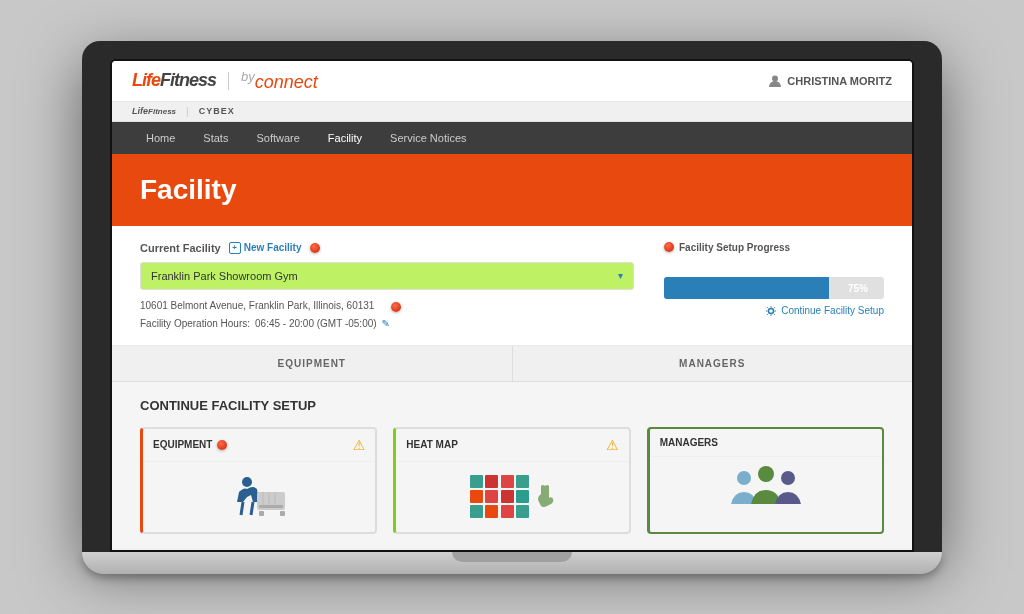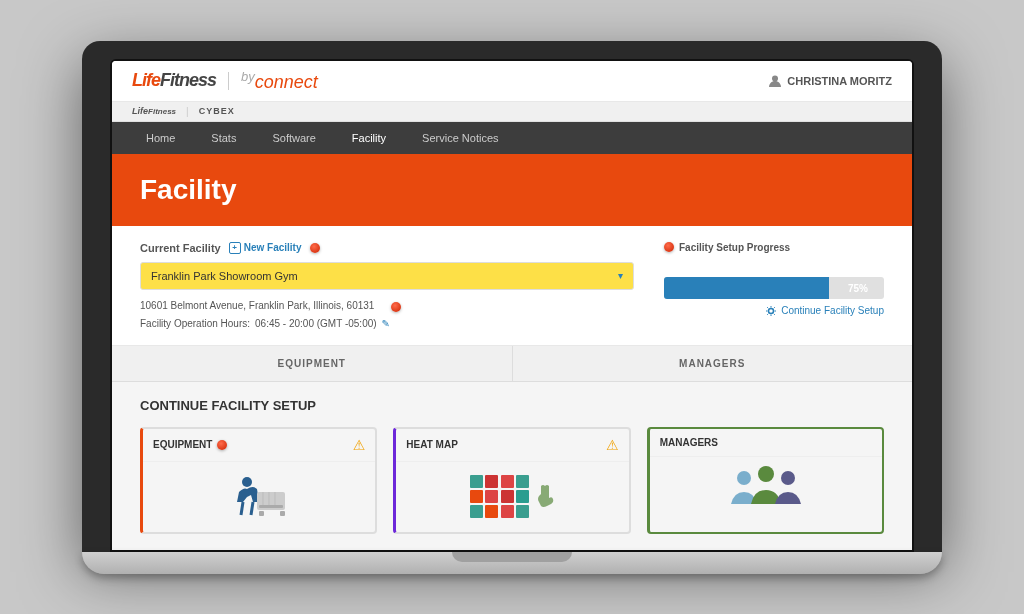--- a/index.html
+++ b/index.html
@@ -121,21 +121,21 @@
       color: #555;
       letter-spacing: 1px;
     }
 
     
     .nav-bar {
       background: #3d3d3d;
       padding: 0 20px;
       display: flex;
       align-items: center;
-      gap: 8px;
+      gap: 0;
       position: relative;
     }
 
     .nav-item {
       color: #ccc;
       font-size: 11px;
       padding: 10px 14px;
       cursor: pointer;
       text-decoration: none;
     }
@@ -222,21 +222,21 @@
       box-shadow: 0 1px 3px rgba(0,0,0,0.3);
     }
 
     .facility-dropdown {
       width: 100%;
       border: 1px solid #ddd;
       border-radius: 3px;
       padding: 7px 10px;
       font-size: 11px;
       color: #333;
-      background: #fde047;
+      background: #bef264;
       display: flex;
       justify-content: space-between;
       align-items: center;
       cursor: pointer;
       margin-bottom: 10px;
     }
     .facility-dropdown .arrow { color: #2980b9; font-size: 10px; }
 
     .facility-address {
       font-size: 10px;
@@ -385,21 +385,21 @@
       gap: 2px;
       width: 60px;
     }
     .heatmap-cell {
       width: 13px;
       height: 13px;
       border-radius: 1px;
     }
 
     .card-left-border-orange { border-left: 3px solid #e8490e; }
-    .card-left-border-teal { border-left: 3px solid #6d28d9; }
+    .card-left-border-teal { border-left: 3px solid #84cc16; }
     .card-left-border-green { border-left: 3px solid #5a8a3e; }
   </style>
 </head>
 <body>
 
 <div style="display:flex; flex-direction:column; align-items:flex-end;">
   <div class="laptop-outer">
     <div class="laptop-screen">
       <div class="screen-content">
 

